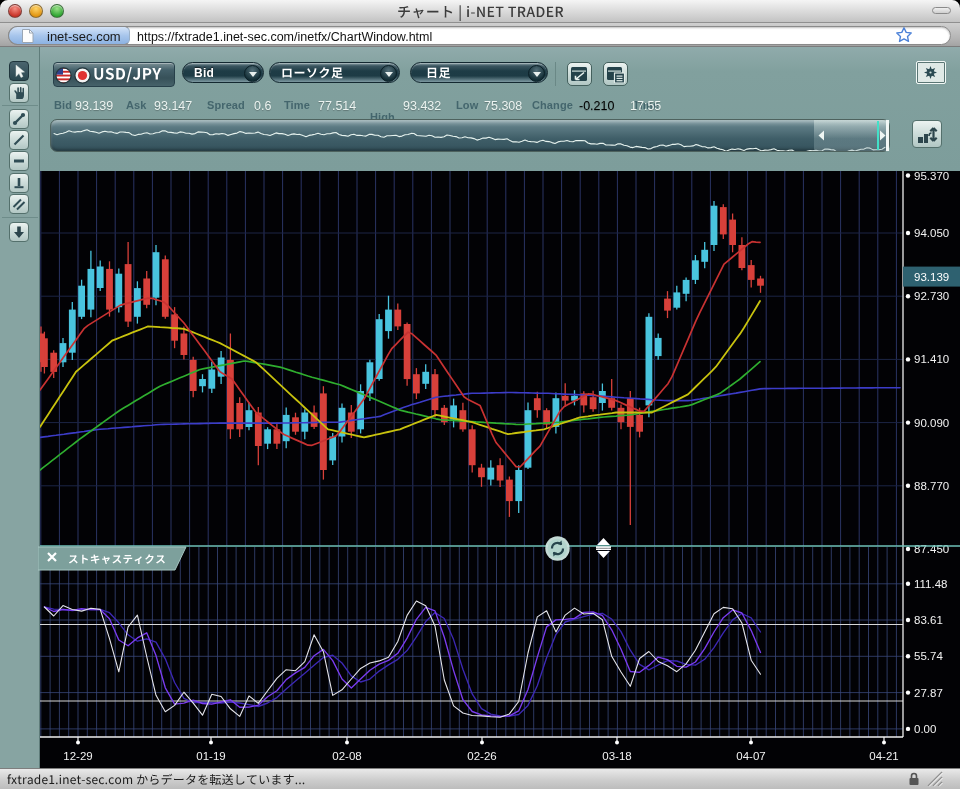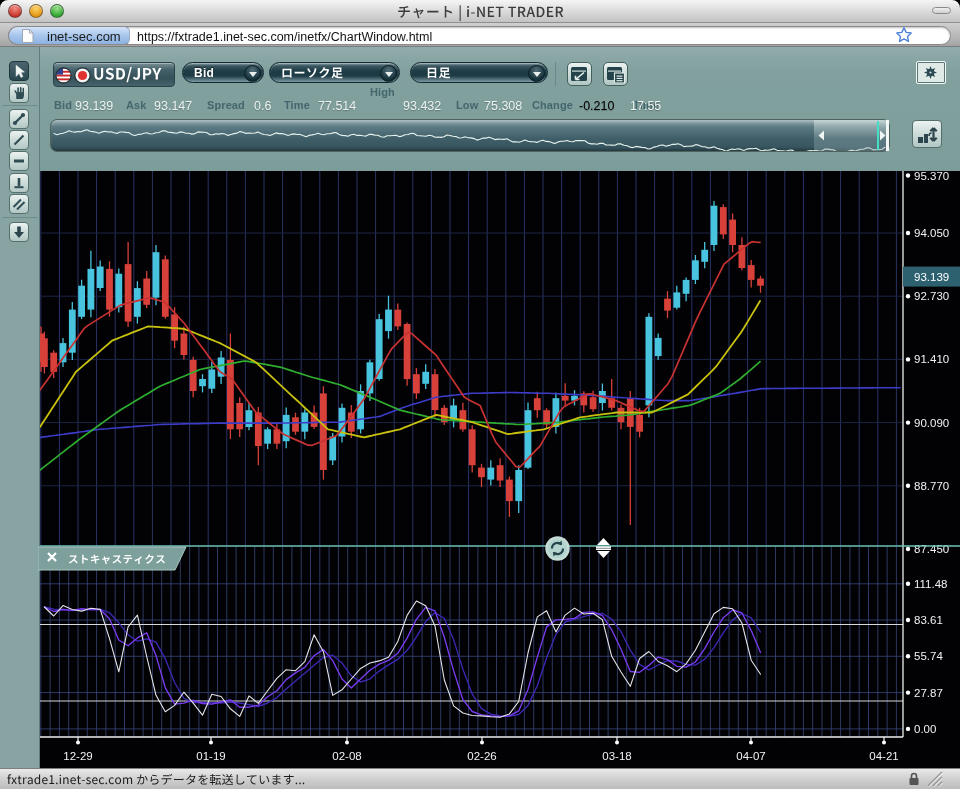--- a/index.html
+++ b/index.html
@@ -122,21 +122,21 @@
     <circle cx="8.5" cy="8.5" r="1.1" fill="#cfdeda"></circle>
   </svg>
 <div class="abs lbl" style="left:54px;top:99px">Bid</div>
 <div class="abs val" style="left:75px;top:99px">93.139</div>
 <div class="abs lbl" style="left:126px;top:99px">Ask</div>
 <div class="abs val" style="left:154px;top:99px">93.147</div>
 <div class="abs lbl" style="left:207px;top:99px">Spread</div>
 <div class="abs val" style="left:254px;top:99px">0.6</div>
 <div class="abs lbl" style="left:284px;top:99px">Time</div>
 <div class="abs val" style="left:318px;top:99px">77.514</div>
-<div class="abs lbl" style="left:370px;top:86px">High</div>
+<div class="abs lbl" style="left:370px;top:111px">High</div>
 <div class="abs val" style="left:403px;top:99px">93.432</div>
 <div class="abs lbl" style="left:456px;top:99px">Low</div>
 <div class="abs val" style="left:484px;top:99px">75.308</div>
 <div class="abs lbl" style="left:532px;top:99px">Change</div>
 <div class="abs val" style="left:579px;top:99px;color:#000000">-0.210</div>
 <div class="abs lbl" style="left:633px;top:99px">Time</div>
 <div class="abs val" style="left:630px;top:99px">17:55</div>
 <div class="abs" style="left:50px;top:119px;width:840px;height:33px;border-radius:7px;
  border:1px solid #4e625e;background:linear-gradient(180deg,#93abb0 0%,#5d7b84 22%,#3f5e68 60%,#34525c 100%);
  box-shadow:inset 0 2px 3px rgba(255,255,255,.25), inset 0 -2px 3px rgba(0,0,0,.3)"></div>

